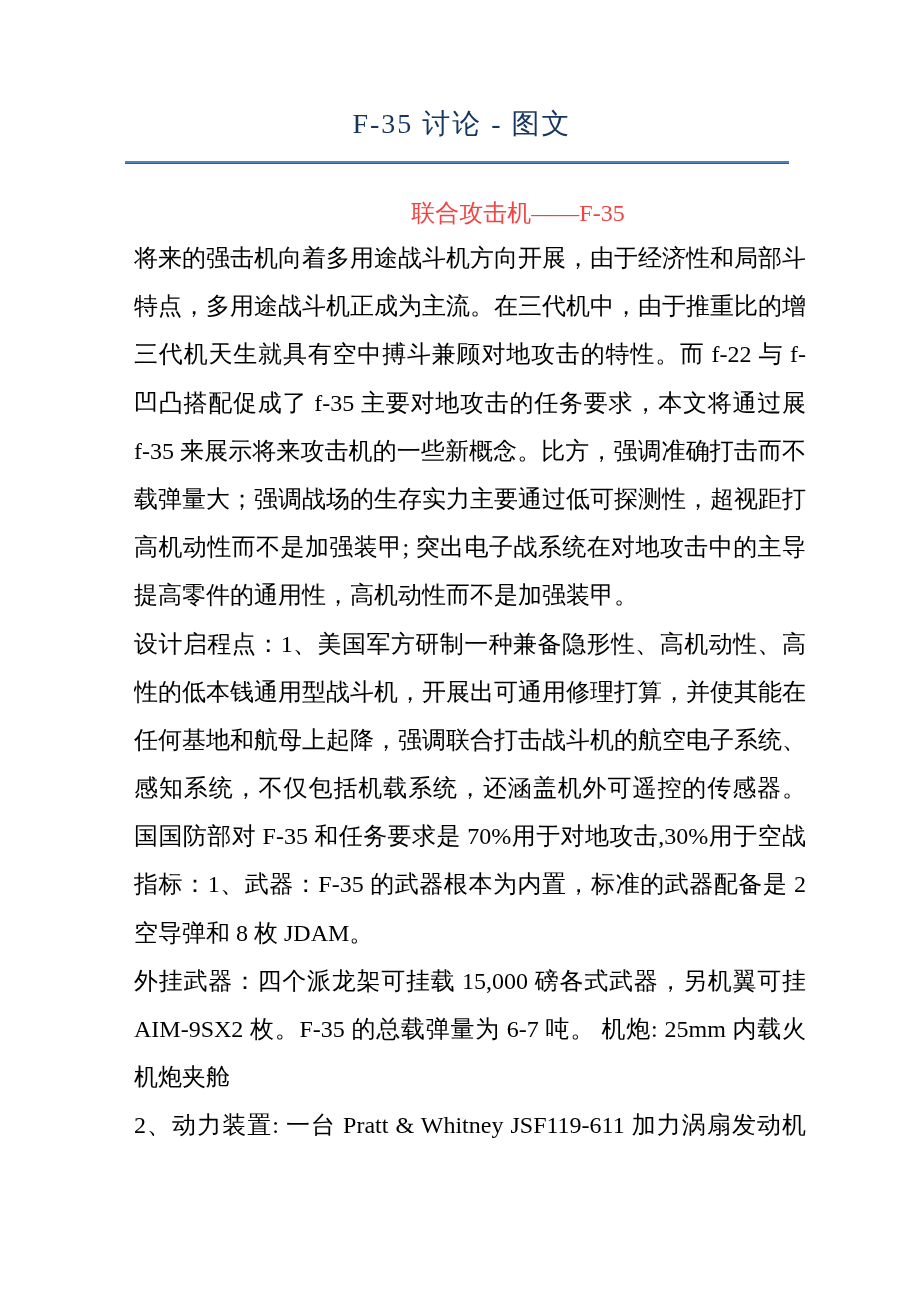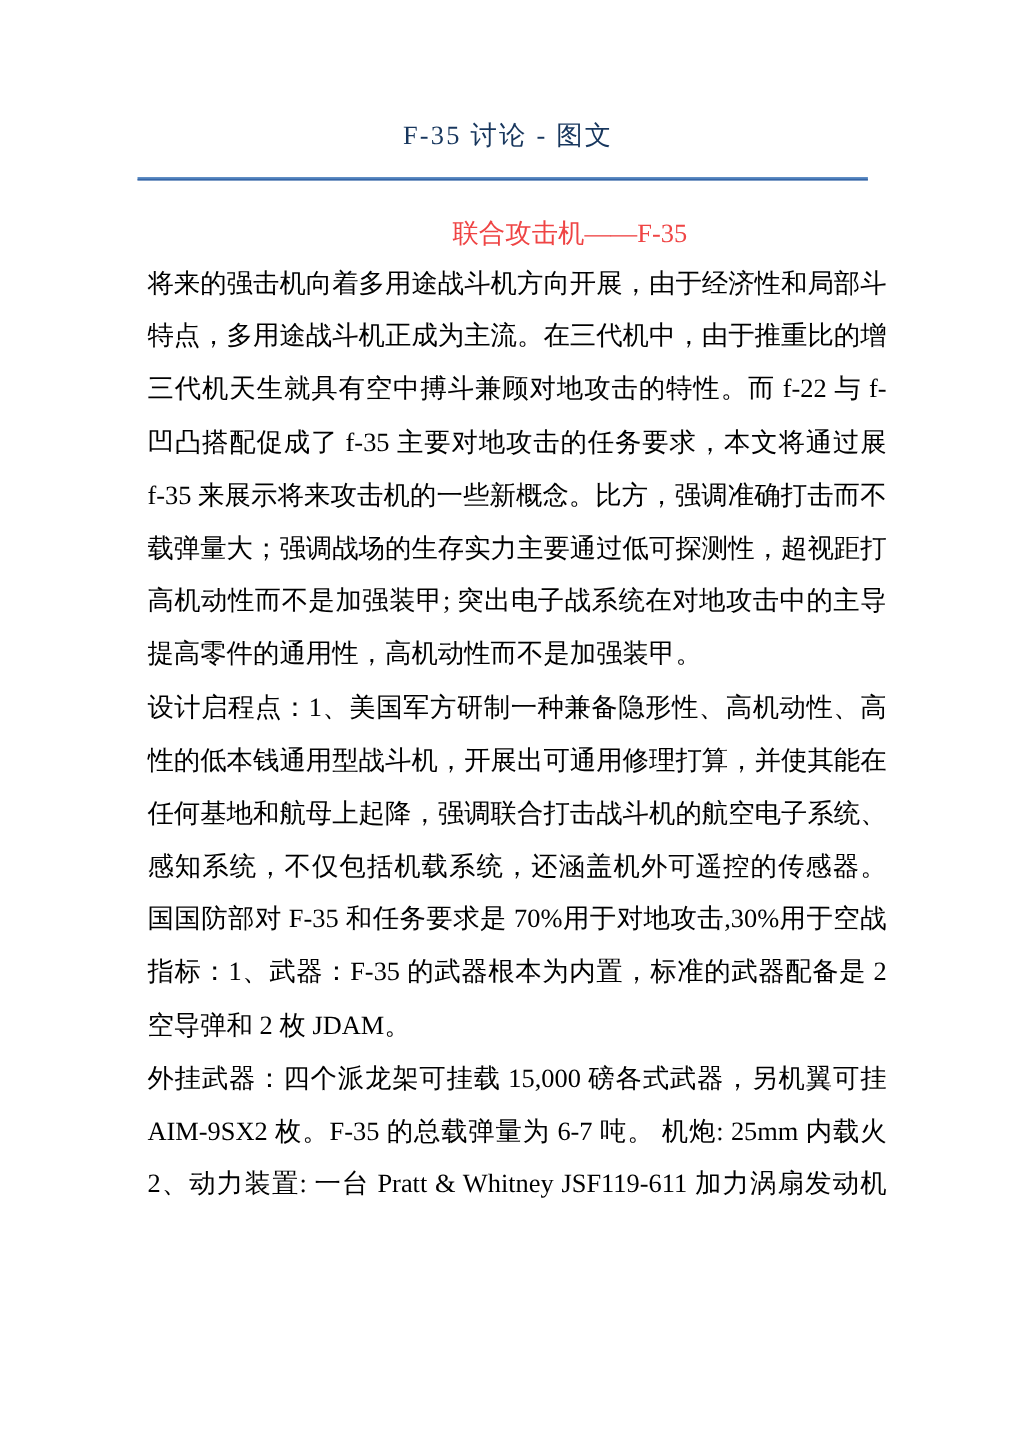--- a/index.html
+++ b/index.html
@@ -14,21 +14,21 @@
     height:1302px;
     background:#ffffff;
     overflow:hidden;
   }
   .doc-title{
     position:absolute;
     top:104px;
     left:128px;
     width:668px;
     text-align:center;
-    font-size:24px;
+    font-size:28px;
     line-height:40px;
     letter-spacing:2px;
     color:#17365D;
   }
   .title-rule{
     position:absolute;
     top:161px;
     left:125px;
     width:664px;
     height:2px;
@@ -100,20 +100,21 @@
     <div class="bl fill">f-35 来展示将来攻击机的一些新概念。比方，强调准确打击而不是</div>
     <div class="bl fill">载弹量大；强调战场的生存实力主要通过低可探测性，超视距打击，</div>
     <div class="bl fill">高机动性而不是加强装甲; 突出电子战系统在对地攻击中的主导作用;</div>
     <div class="bl end">提高零件的通用性，高机动性而不是加强装甲。</div>
     <div class="bl fill">设计启程点：1、美国军方研制一种兼备隐形性、高机动性、高生存</div>
     <div class="bl fill">性的低本钱通用型战斗机，开展出可通用修理打算，并使其能在全球</div>
     <div class="bl fill">任何基地和航母上起降，强调联合打击战斗机的航空电子系统、环境</div>
     <div class="bl fill">感知系统，不仅包括机载系统，还涵盖机外可遥控的传感器。 2、美</div>
     <div class="bl fill">国国防部对 F-35 和任务要求是 70%用于对地攻击,30%用于空战 参数</div>
     <div class="bl fill">指标：1、武器：F-35 的武器根本为内置，标准的武器配备是 2 枚空</div>
-    <div class="bl end">空导弹和 2 枚 JDAM。</div>
+    <div class="bl end">空导弹和 8 枚 JDAM。</div>
     <div class="bl fill">外挂武器：四个派龙架可挂载 15,000 磅各式武器，另机翼可挂载</div>
     <div class="bl fill">AIM-9SX2 枚。F-35 的总载弹量为 6-7 吨。 机炮: 25mm 内载火神六管</div>
+    <div class="bl end">机炮夹舱</div>
     <div class="bl fill">2、动力装置: 一台 Pratt &amp; Whitney JSF119-611 加力涡扇发动机(F-22</div>
   </div>
 
 
 </div>
 
 </body></html>

